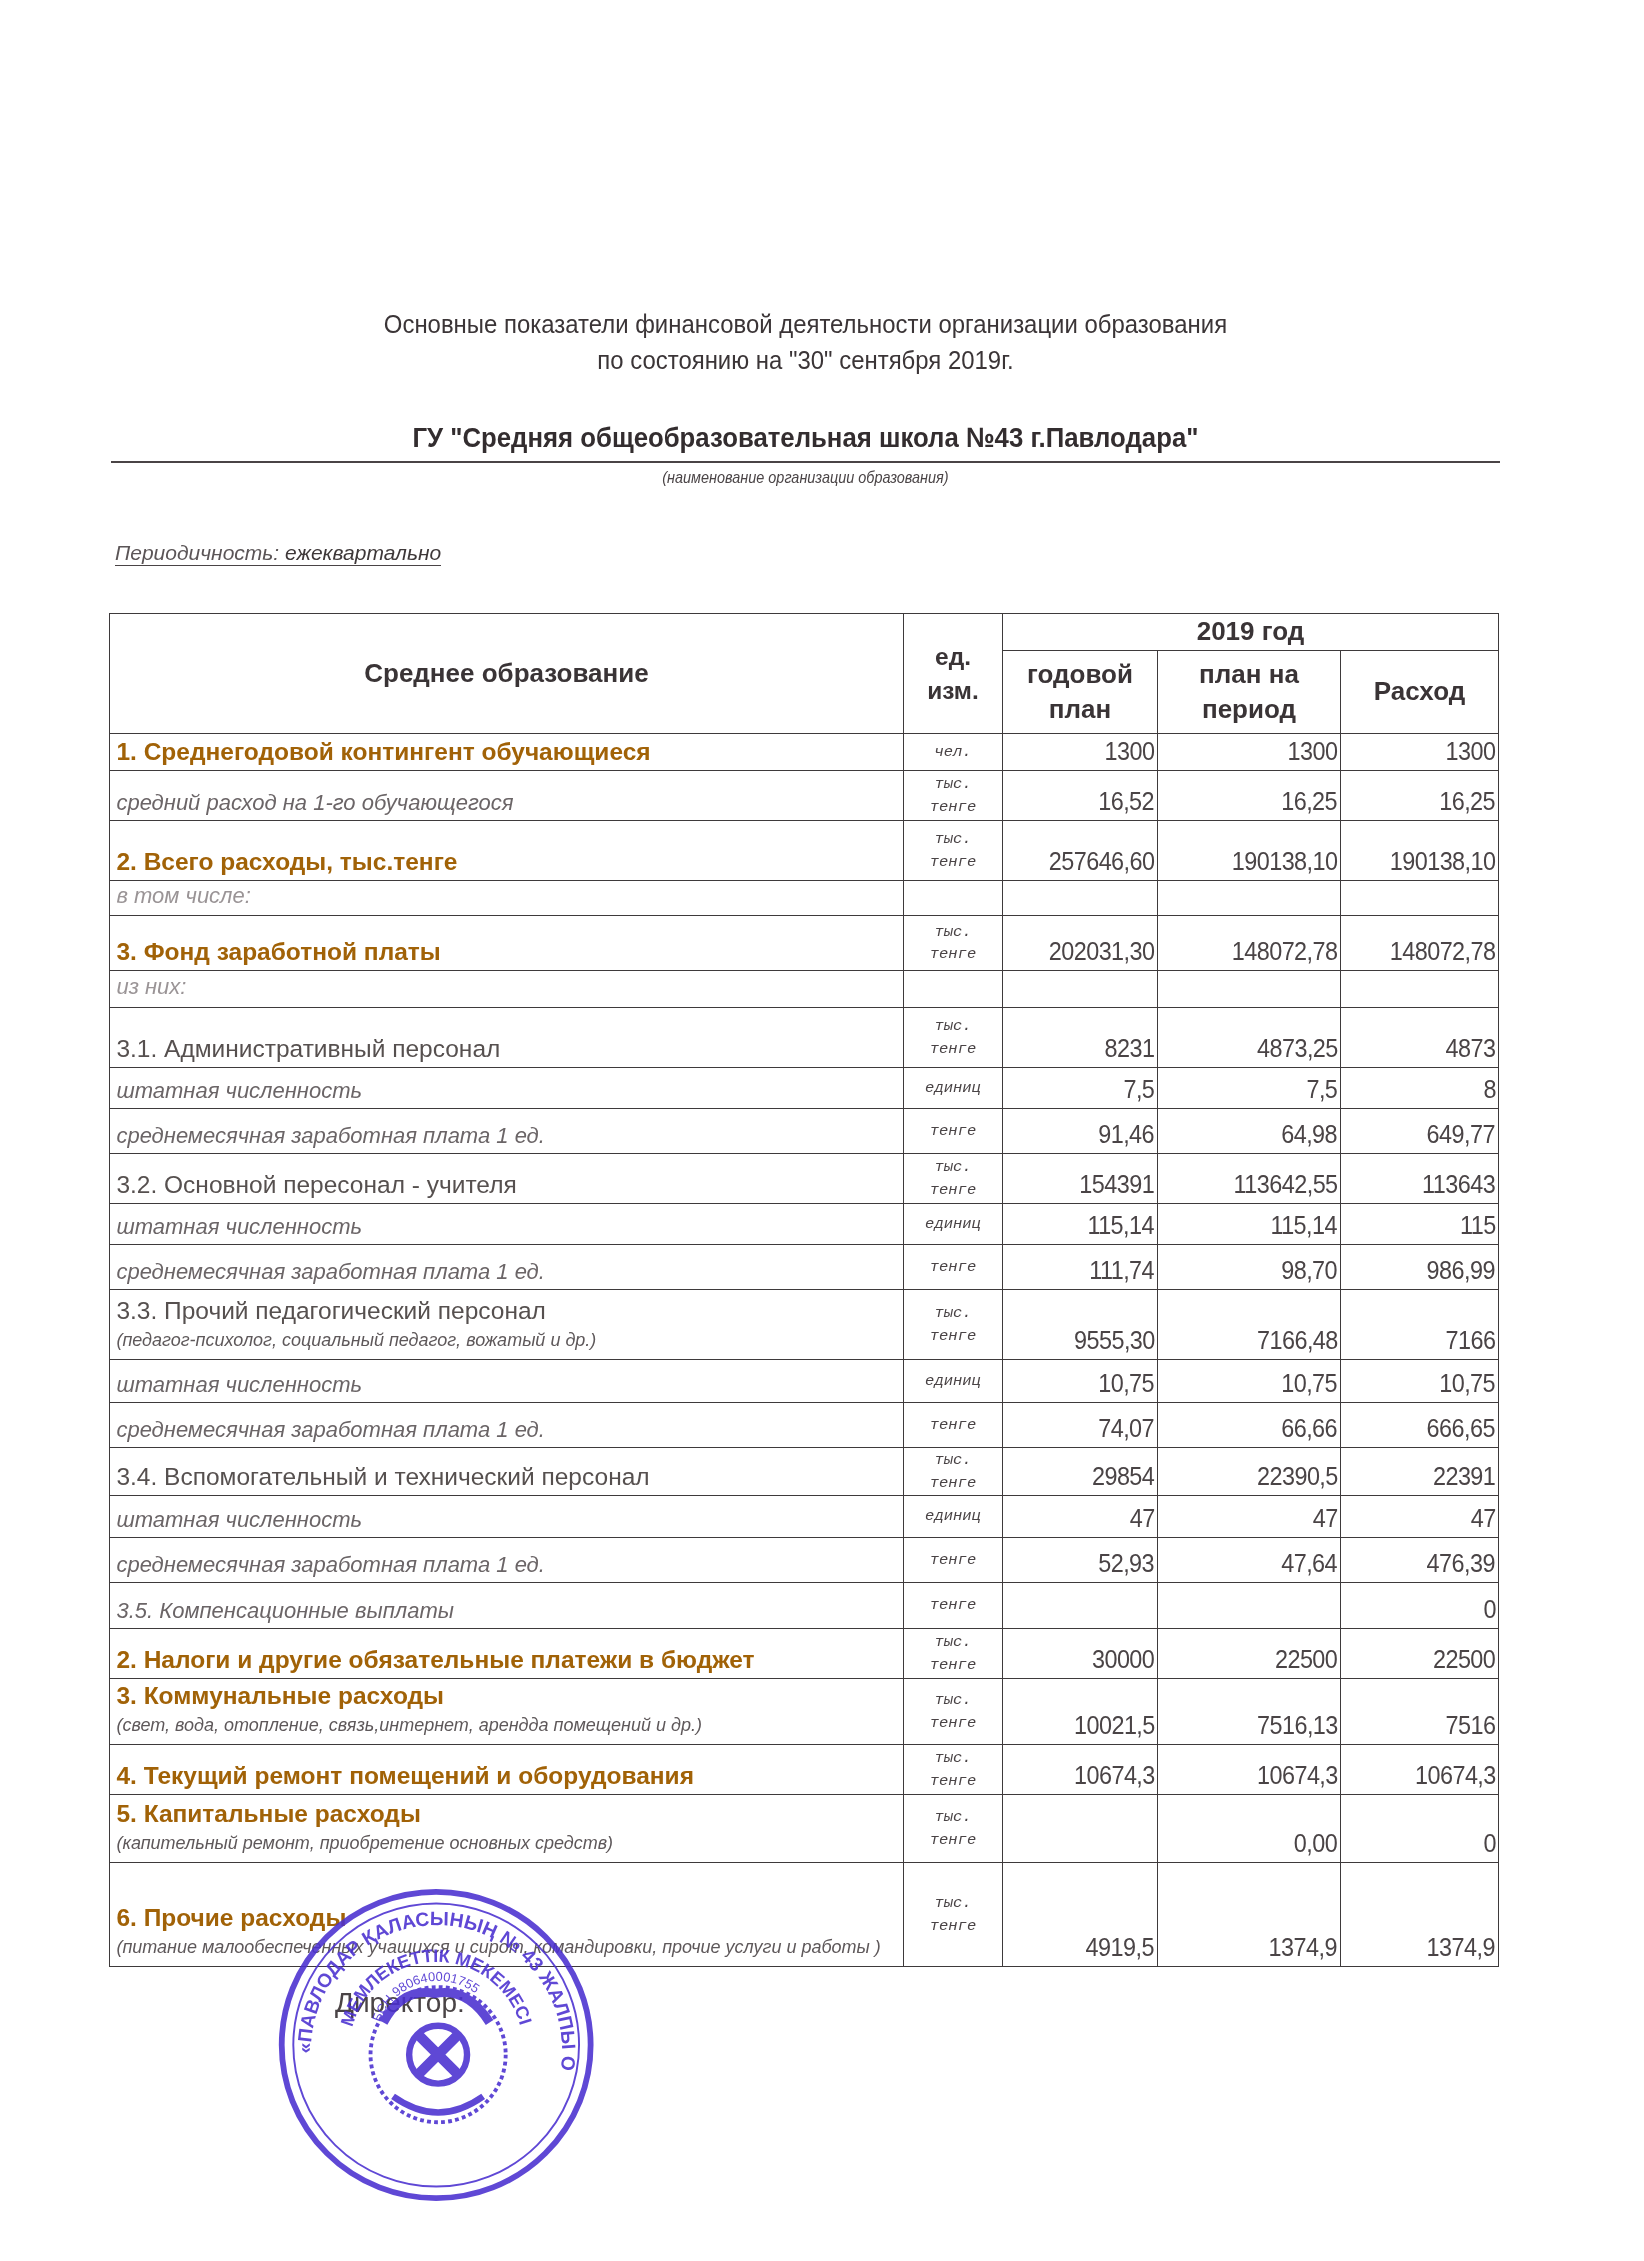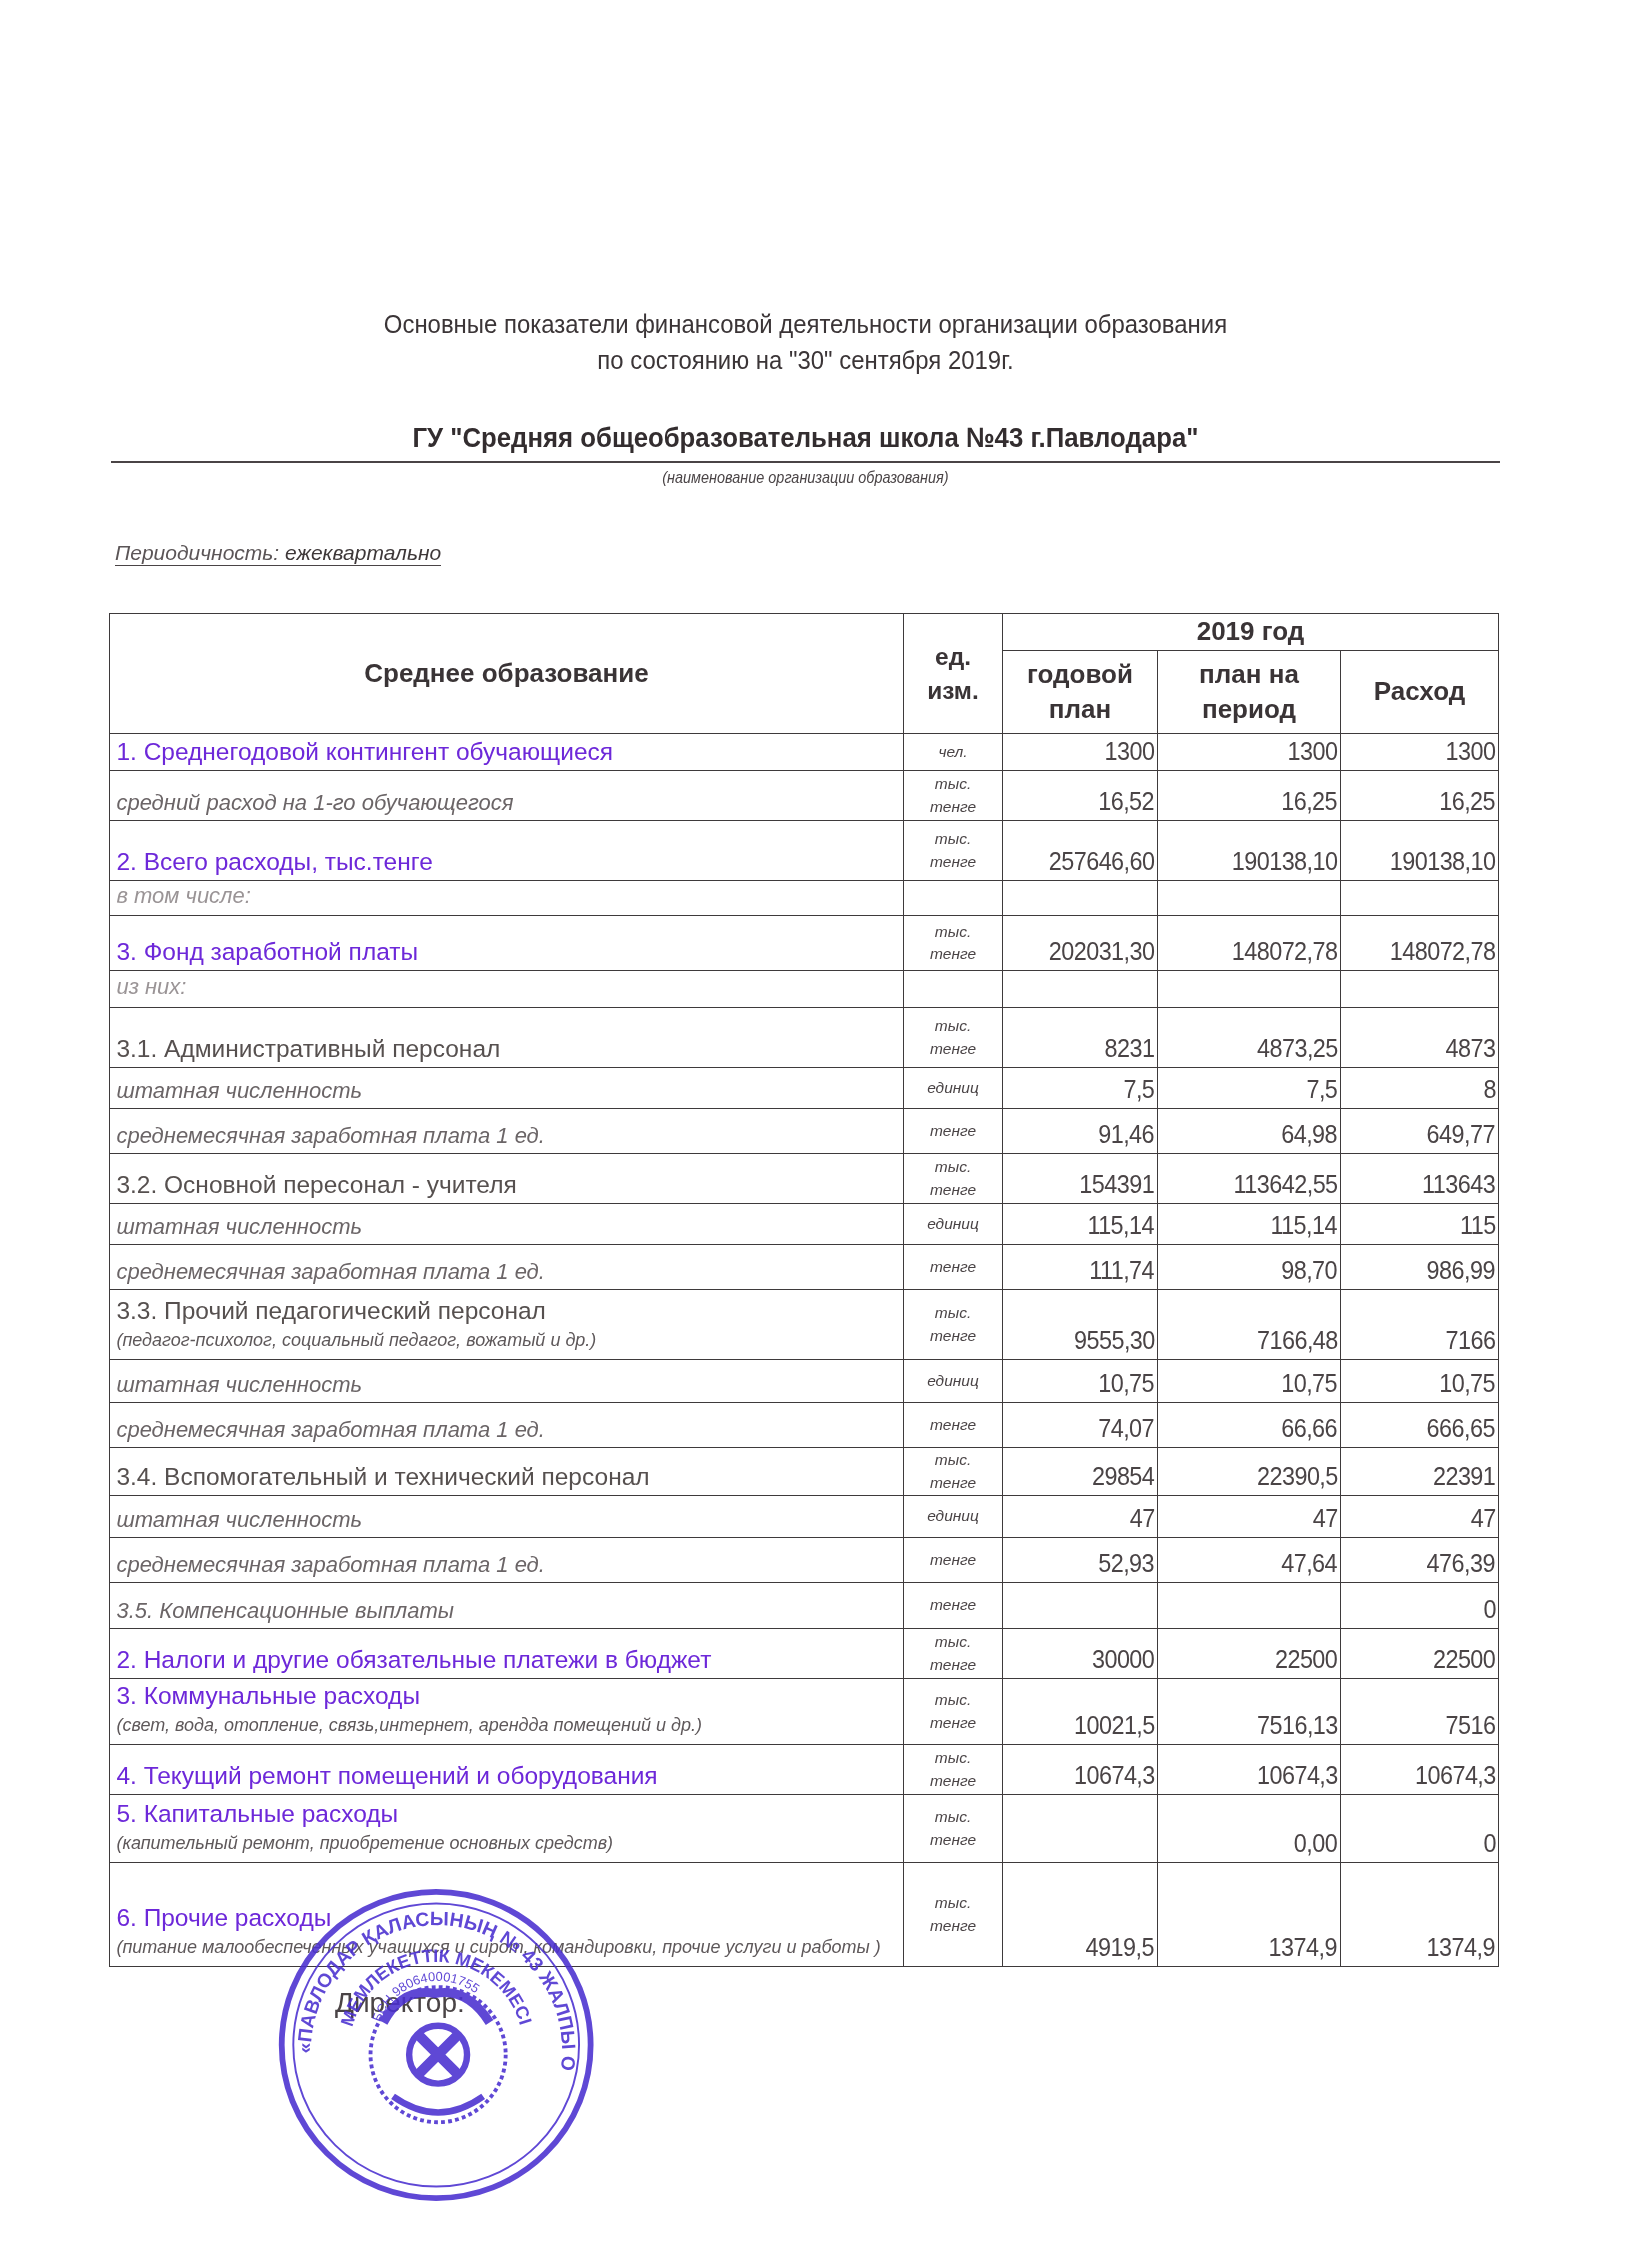--- a/index.html
+++ b/index.html
@@ -37,26 +37,26 @@
     border-collapse: collapse; table-layout: fixed;
     font-family: "Liberation Sans", sans-serif;
   }
   td, th { border: 1.9px solid #3e3a3b; padding: 0 6.4px; overflow: hidden; }
   col.c1 { width: 794px; } col.c2 { width: 99px; } col.c3 { width: 155px; }
   col.c4 { width: 183px; } col.c5 { width: 158px; }
   th { font-weight: bold; font-size: 26px; color: #3a3436; text-align: center; line-height: 1.35; }
   th.main { font-size: 26px; }
   .name { font-size: 24.5px; color: #56504f; text-align: left; vertical-align: bottom; padding-bottom: 3.9px; white-space: nowrap; }
   .name.bold { color: #3d3739; }
-  .name.bold b { font-weight: normal; color: #6d28d9; }
+  .name.bold b { font-weight: bold; color: #a16207; }
   .name.sub { font-style: italic; color: #6b6567; font-size: 22px; }
   .name.faint { font-style: italic; color: #9a9496; font-size: 22px; vertical-align: middle; }
   .name .note { display: block; font-style: italic; font-size: 18px; color: #5e585a; margin-top: 2.6px; white-space: normal; line-height: 1.55; }
   .name .head { display: block; }
-  .unit { font-style: italic; font-size: 15.5px; text-align: center; color: #4a4446; line-height: 1.45; white-space: normal; vertical-align: middle; }
+  .unit { font-style: italic; font-size: 15.5px; text-align: center; color: #4a4446; line-height: 1.45; white-space: normal; vertical-align: middle; font-family: Liberation Mono, monospace; }
   .num { font-size: 26px; text-align: right; color: #4a4446; vertical-align: bottom; padding-right: 2.6px; padding-bottom: 2.6px; letter-spacing: -0.6px; transform-origin: right; }
   .num span { display: inline-block; transform: scaleX(0.9); transform-origin: right bottom; }
 
   
   #director-label { top: 1987px; left: 335px; font-size: 28px; color: #4a4446; z-index: 2; }
   #stamp { top: 1884px; left: 274px; width: 325px; height: 322px; opacity: 0.88; z-index: 3; }
 </style>
 </head>
 <body>
 

